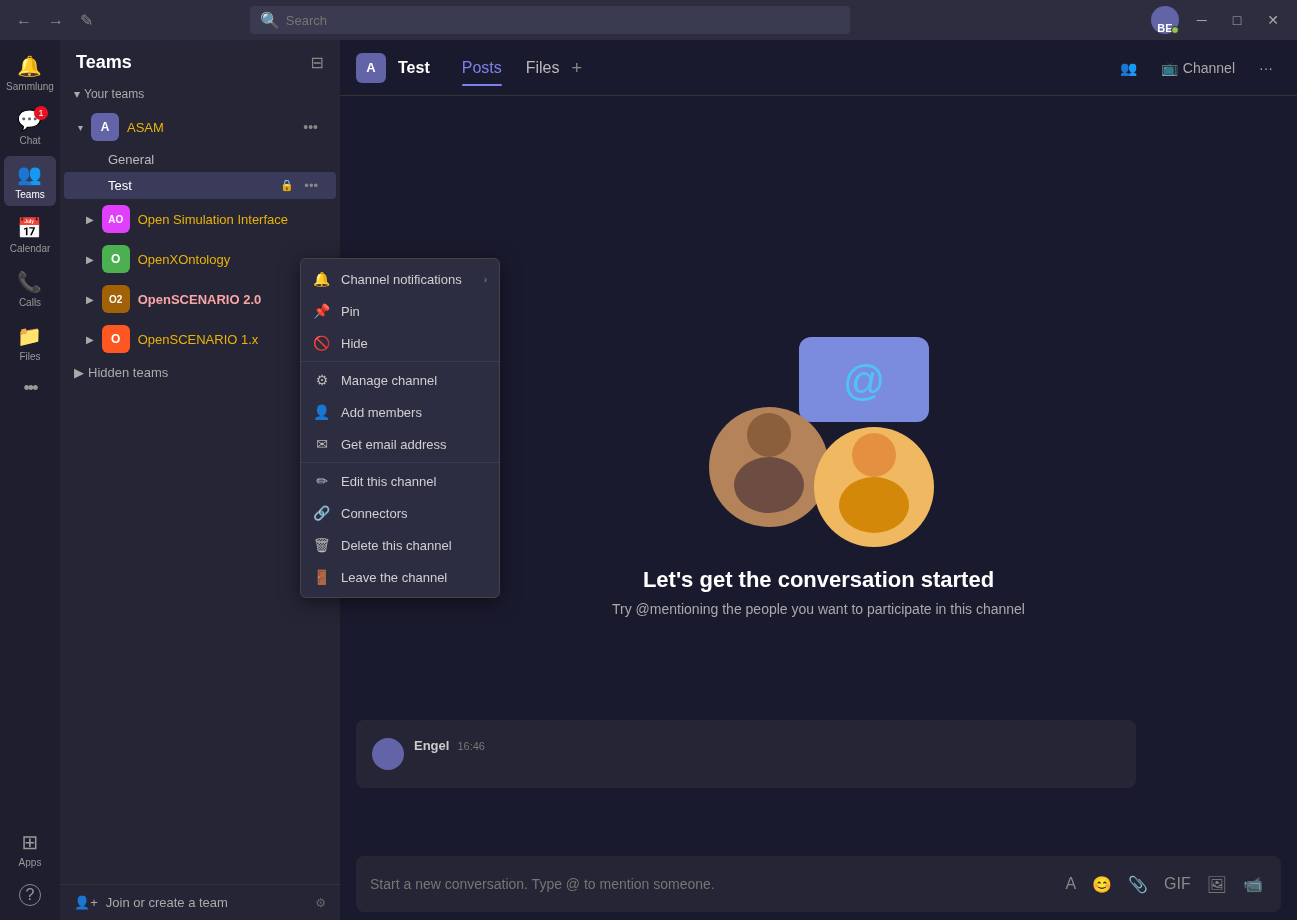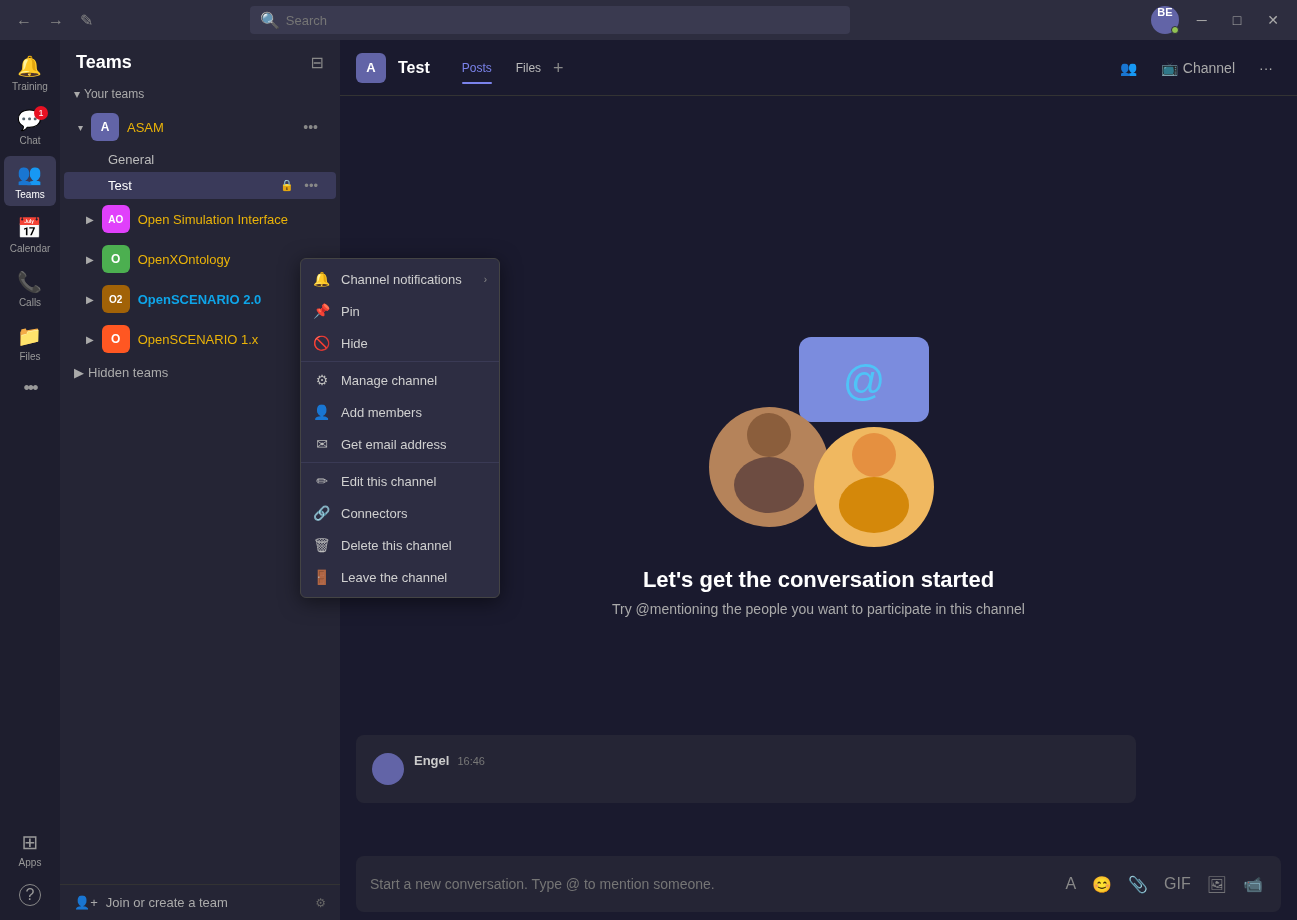--- a/index.html
+++ b/index.html
@@ -61,21 +61,21 @@
       align-items: center;
       gap: 10px;
       margin-left: auto;
     }
     .avatar-btn {
       width: 28px;
       height: 28px;
       border-radius: 50%;
       background: #6264a7;
       display: flex;
-      align-items: flex-start;
+      align-items: flex-end;
       justify-content: center;
       font-size: 11px;
       font-weight: bold;
       color: #fff;
       cursor: pointer;
       position: relative;
       margin-left: 8px;
     }
     .avatar-dot {
       width: 8px;
@@ -330,21 +330,21 @@
       font-weight: 600;
       color: #fff;
     }
     .ch-tabs {
       display: flex;
       gap: 0;
       margin-left: 8px;
     }
     .ch-tab {
       padding: 8px 12px;
-      font-size: 12px;
+      font-size: 16px;
       color: #bbb;
       cursor: pointer;
       position: relative;
     }
     .ch-tab.active {
       color: #7b83eb;
     }
     .ch-tab.active::after {
       content: '';
       position: absolute;
@@ -406,21 +406,21 @@
     }
     .welcome-subtitle {
       font-size: 14px;
       color: #aaa;
       text-align: center;
     }
 
     
     .chat-messages {
       position: absolute;
-      bottom: 45px;
+      bottom: 60px;
       left: 0;
       right: 0;
       padding: 0 16px;
     }
     .message-item {
       display: flex;
       align-items: flex-start;
       gap: 10px;
       padding: 6px 0;
     }
@@ -513,21 +513,21 @@
     <button class="win-btn">□</button>
     <button class="win-btn win-close">✕</button>
   </div>
 </div>
 
 <div class="main-layout">
 
   <div class="icon-rail">
     <div class="rail-item">
       <span class="rail-icon">🔔</span>
-      <span>Training</span>
+      <span>Sammlung</span>
     </div>
     <div class="rail-item" style="position:relative">
       <span class="rail-icon">💬</span>
       <span>Chat</span>
       <div class="rail-badge">1</div>
     </div>
     <div class="rail-item active">
       <span class="rail-icon">👥</span>
       <span>Teams</span>
     </div>
@@ -593,21 +593,21 @@
         <span class="team-name">Open Simulation Interface</span>
       </div>
       <div class="team-item" style="padding-left: 22px;">
         <span style="font-size:10px; color:#aaa;">▶</span>
         <div class="team-avatar" style="background:#4caf50;">O</div>
         <span class="team-name">OpenXOntology</span>
       </div>
       <div class="team-item" style="padding-left: 22px;">
         <span style="font-size:10px; color:#aaa;">▶</span>
         <div class="team-avatar" style="background:#a16207; font-size:10px;">O2</div>
-        <span class="team-name" style="font-weight:600; color:#0ea5e9;">OpenSCENARIO 2.0</span>
+        <span class="team-name" style="font-weight:600; color:#fca5a5;">OpenSCENARIO 2.0</span>
       </div>
       <div class="team-item" style="padding-left: 22px;">
         <span style="font-size:10px; color:#aaa;">▶</span>
         <div class="team-avatar" style="background:#ff5722;">O</div>
         <span class="team-name">OpenSCENARIO 1.x</span>
       </div>
 
       <div class="hidden-teams">
         <span>▶</span>
         <span>Hidden teams</span>

